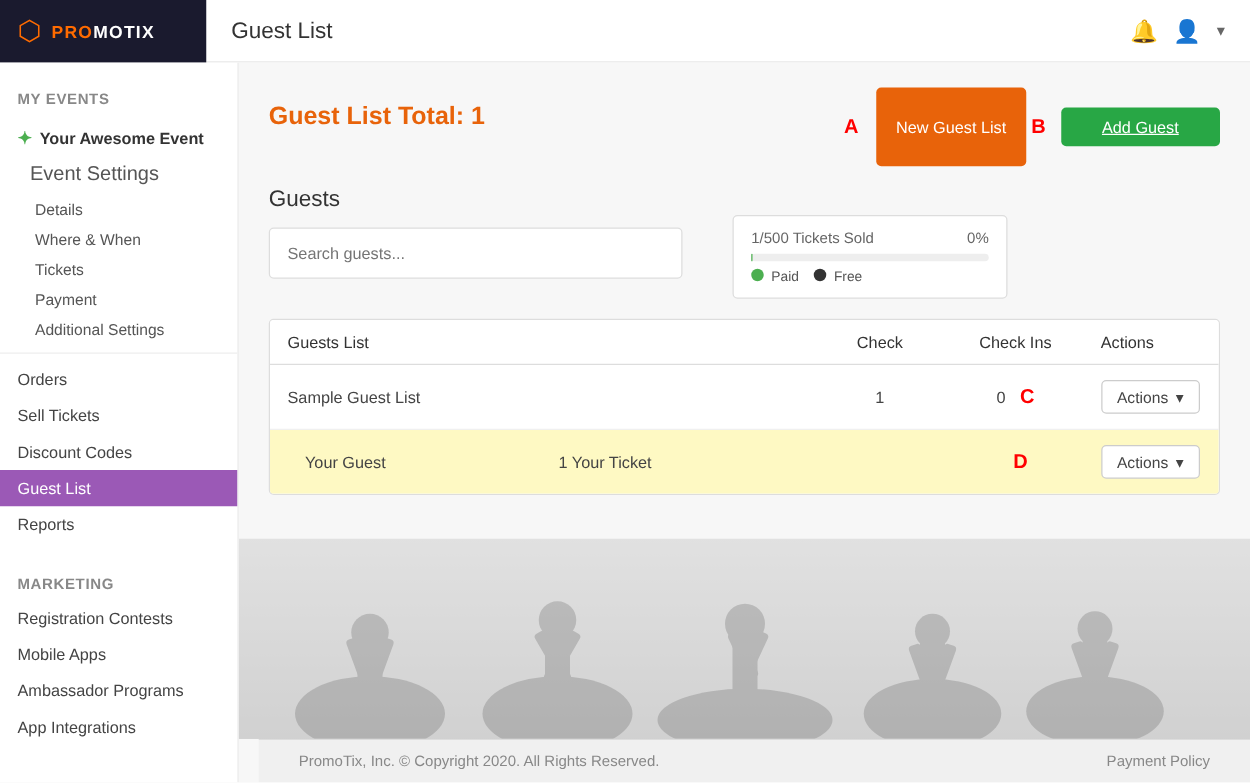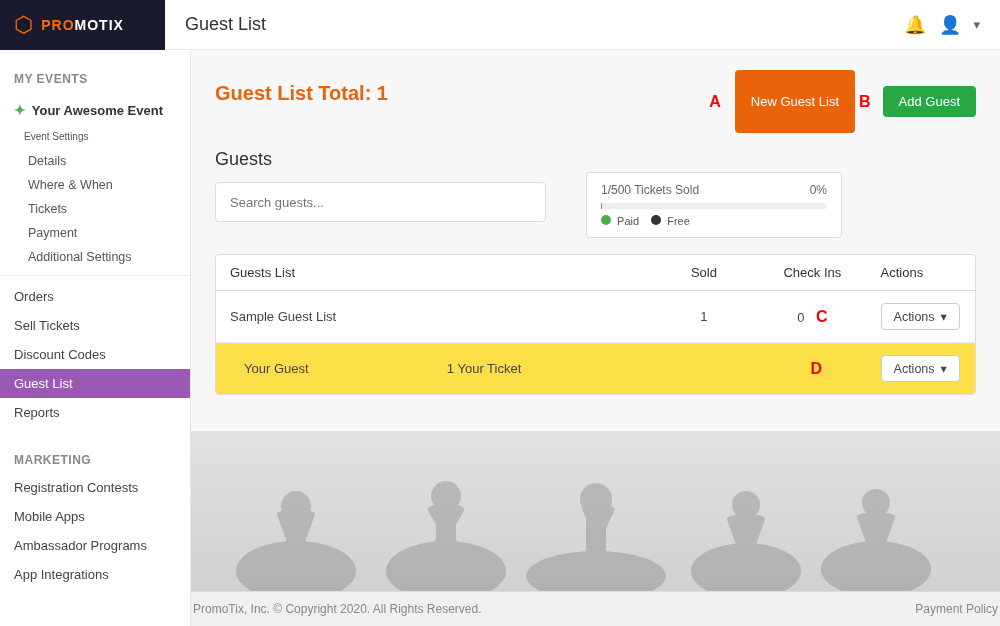--- a/index.html
+++ b/index.html
@@ -29,33 +29,33 @@
     .sidebar-divider { border: none; border-top: 1px solid #eee; margin: 6px 0; }
 
     
     .content-area { padding: 20px 24px; flex: 1; }
     .guest-list-total { color: #e8630a; font-size: 20px; font-weight: 600; margin-bottom: 16px; }
 
     
     .content-header { display: flex; align-items: center; justify-content: space-between; margin-bottom: 16px; }
     .content-header-buttons { display: flex; gap: 8px; align-items: center; }
     .btn-new-guest-list { background: #e8630a; color: #fff; border: none; padding: 24px 16px; border-radius: 4px; font-size: 13px; cursor: pointer; font-weight: 500; }
-    .btn-add-guest { background: #28a745; color: #fff; border: none; padding: 8px 16px; border-radius: 4px; font-size: 13px; cursor: pointer; font-weight: 500; }
+    .btn-add-guest { background: #28a745; color: #fff; border: none; padding: 8px 33px; border-radius: 4px; font-size: 13px; cursor: pointer; font-weight: 500; text-decoration: underline; }
     .label-a { color: red; font-weight: 700; margin-right: 6px; font-size: 16px; }
     .label-b { color: red; font-weight: 700; margin-left: -4px; margin-right: 4px; font-size: 16px; }
 
     
     .guests-title { font-size: 18px; font-weight: 500; margin-bottom: 12px; color: #333; }
 
     
     .search-box { background: #fff; border: 1px solid #ddd; border-radius: 4px; padding: 8px 14px; width: 331px; font-size: 13px; color: #999; margin-bottom: 16px; display: flex; align-items: center; }
     .search-box input { border: none; outline: none; font-size: 13px; color: #666; width: 100%; background: transparent; }
 
     
-    .tickets-widget { background: #fff; border: 1px solid #ddd; border-radius: 4px; padding: 10px 14px; float: right; width: 256px; margin-left: 20px; margin-top: -10px; }
+    .tickets-widget { background: #fff; border: 1px solid #ddd; border-radius: 4px; padding: 10px 14px; float: right; width: 220px; margin-left: 20px; margin-top: -10px; }
     .tickets-sold-row { display: flex; justify-content: space-between; font-size: 12px; color: #666; margin-bottom: 6px; }
     .tickets-progress { height: 6px; background: #eee; border-radius: 3px; margin-bottom: 6px; }
     .tickets-progress-fill { height: 100%; background: #4caf50; border-radius: 3px; width: 0.2%; }
     .tickets-legend { display: flex; gap: 12px; font-size: 11px; color: #555; }
     .legend-dot { width: 10px; height: 10px; border-radius: 50%; display: inline-block; margin-right: 3px; }
 
     
     .guests-table { background: #fff; border: 1px solid #ddd; border-radius: 4px; overflow: hidden; width: 100%; }
     .table-header { display: grid; grid-template-columns: 2fr 2fr 1fr 1fr 1fr; background: #fff; border-bottom: 1px solid #ddd; }
     .table-header-cell { padding: 10px 14px; font-size: 13px; font-weight: 500; color: #333; }
@@ -64,21 +64,21 @@
     .table-cell { padding: 12px 14px; font-size: 13px; color: #444; }
     .actions-btn { background: #fff; border: 1px solid #ccc; border-radius: 4px; padding: 5px 12px; font-size: 12.5px; cursor: pointer; display: flex; align-items: center; gap: 6px; color: #444; }
     .label-c { color: red; font-weight: 700; font-size: 16px; margin-left: 8px; }
     .label-d { color: red; font-weight: 700; font-size: 16px; margin-left: 8px; }
 
     
     .concert-bg { height: 160px; background: linear-gradient(to bottom, #e8e8e8, #c0c0c0); display: flex; align-items: center; justify-content: center; overflow: hidden; position: relative; flex-shrink: 0; }
     .concert-overlay { position: absolute; inset: 0; background: rgba(220,220,220,0.6); }
 
     
-    .footer { background: #f0f0f0; border-top: 1px solid #ddd; padding: 10px 2px; display: flex; justify-content: space-between; align-items: center; font-size: 12px; color: #888; flex-shrink: 0; }
+    .footer { background: #f0f0f0; border-top: 1px solid #ddd; padding: 10px 32px; display: flex; justify-content: space-between; align-items: center; font-size: 12px; color: #888; flex-shrink: 0; margin-left: 16px; }
     .footer-link { color: #888; cursor: pointer; text-decoration: none; }
   </style>
 </head>
 <body>
 
 <div class="topbar">
   <div class="sidebar-logo" style="width:165px;margin-left:-20px;margin-right:20px;height:50px;">
     <span style="color:#ff6b00;font-size:22px;">⬡</span>
     <span style="color:#fff;font-weight:700;font-size:14px;letter-spacing:1px;"><span style="color:#ff6b00;">PRO</span>MOTIX</span>
   </div>
@@ -92,21 +92,21 @@
 
 <div class="app-wrapper">
 
   <div class="sidebar">
     <div style="padding: 8px 0;">
       <div class="sidebar-section-label">My Events</div>
       <div class="sidebar-item event-name">
         <span class="event-icon">✦</span>
         <span>Your Awesome Event</span>
       </div>
-      <div class="sidebar-item" style="font-size:10px;color:#555;padding-left:24px;">
+      <div class="sidebar-item" style="font-size:16px;color:#555;padding-left:24px;">
         <span>Event Settings</span>
       </div>
       <div class="sub-item">Details</div>
       <div class="sub-item">Where &amp; When</div>
       <div class="sub-item">Tickets</div>
       <div class="sub-item">Payment</div>
       <div class="sub-item">Additional Settings</div>
       <hr class="sidebar-divider">
       <div class="sidebar-item">Orders</div>
       <div class="sidebar-item">Sell Tickets</div>
@@ -166,41 +166,41 @@
               </span>
             </div>
           </div>
         </div>
 
         <div class="guests-table">
 
           <div class="table-header">
             <div class="table-header-cell">Guests List</div>
             <div class="table-header-cell"></div>
-            <div class="table-header-cell" style="text-align:center;">Sold</div>
+            <div class="table-header-cell" style="text-align:center;">Check</div>
             <div class="table-header-cell" style="text-align:center;">Check Ins</div>
             <div class="table-header-cell">Actions</div>
           </div>
 
           <div class="table-row">
             <div class="table-cell">Sample Guest List</div>
             <div class="table-cell"></div>
             <div class="table-cell" style="text-align:center;">1</div>
             <div class="table-cell" style="text-align:center;">
               0 <span class="label-c">C</span>
             </div>
             <div class="table-cell">
               <button class="actions-btn">
                 <span>Actions</span>
                 <span>▾</span>
               </button>
             </div>
           </div>
 
-          <div class="table-row" style="background:#fde047;">
+          <div class="table-row" style="background:#fef9c3;">
             <div class="table-cell" style="padding-left:28px;">Your Guest</div>
             <div class="table-cell">1 Your Ticket</div>
             <div class="table-cell" style="text-align:center;"></div>
             <div class="table-cell" style="text-align:center;">
               <span class="label-d">D</span>
             </div>
             <div class="table-cell">
               <button class="actions-btn">
                 <span>Actions</span>
                 <span>▾</span>

